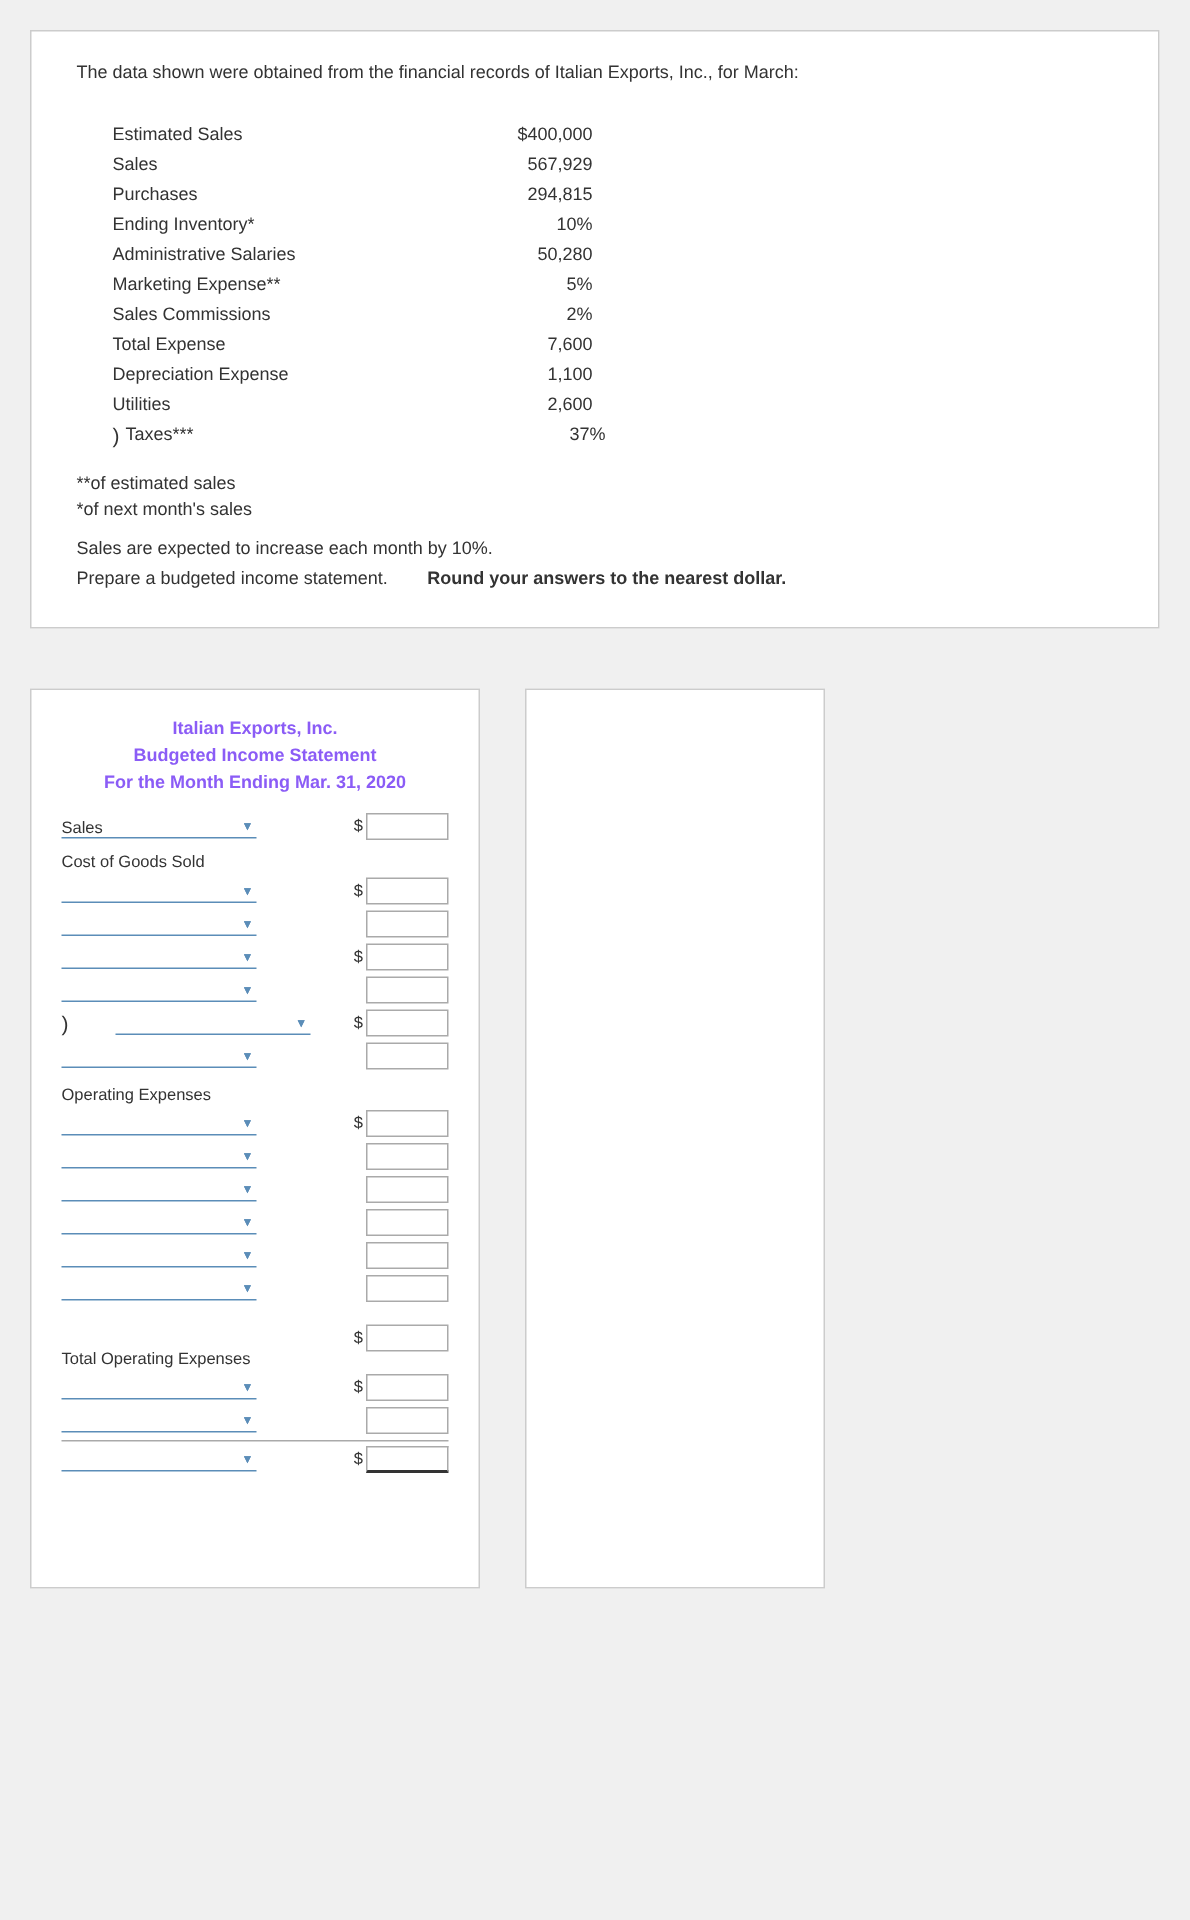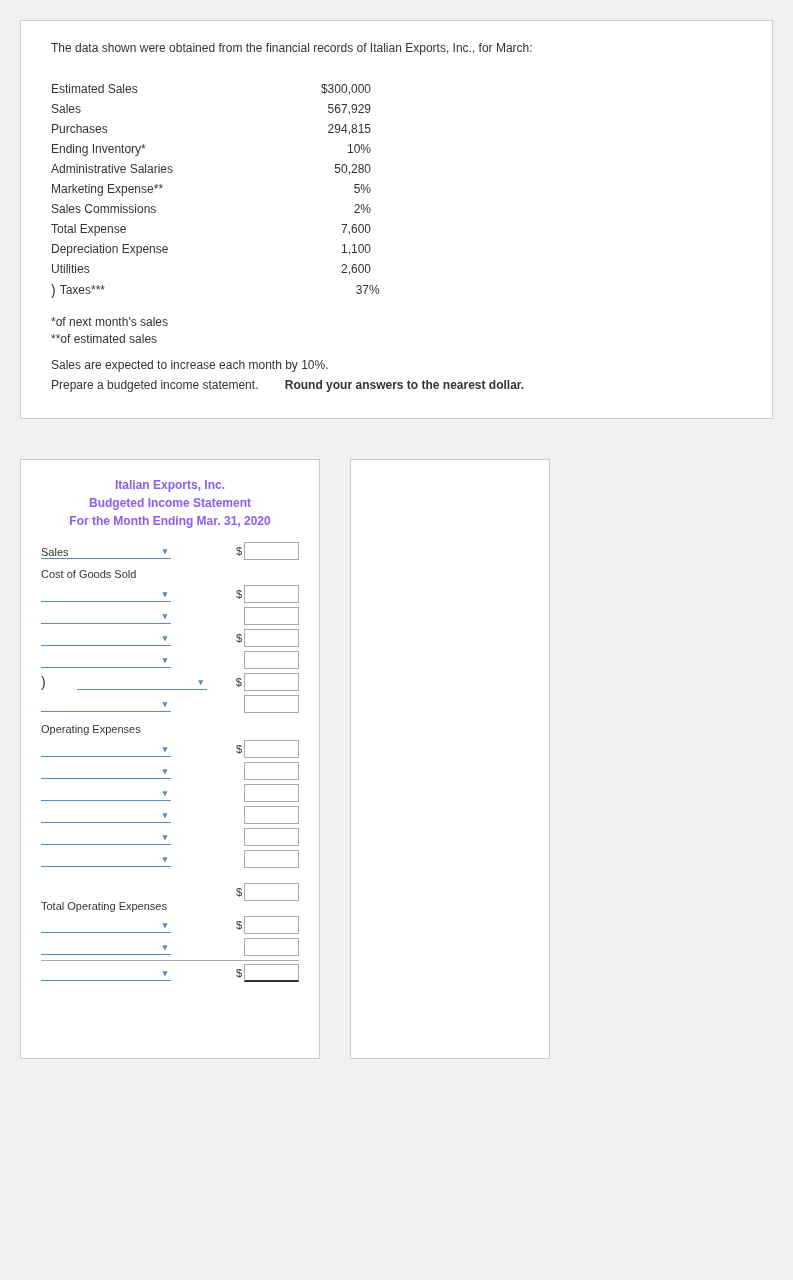--- a/index.html
+++ b/index.html
@@ -23,22 +23,23 @@
       color: #333;
       margin-bottom: 24px;
     }
 
     .data-table {
       width: 100%;
     }
 
     .data-row {
       display: flex;
-      align-items: center;
+      align-items: flex-start;
       padding: 3px 0;
+      margin-left: 24px;
     }
 
     .data-label {
       width: 220px;
       font-size: 12px;
       color: #333;
     }
 
     .data-value {
       font-size: 12px;
@@ -170,21 +171,21 @@
   </style>
 </head>
 <body>
 
 <div class="top-section">
   <p class="intro-text">The data shown were obtained from the financial records of Italian Exports, Inc., for March:</p>
 
   <div class="data-table">
     <div class="data-row">
       <span class="data-label">Estimated Sales</span>
-      <span class="data-value">$300,000</span>
+      <span class="data-value">$400,000</span>
     </div>
     <div class="data-row">
       <span class="data-label">Sales</span>
       <span class="data-value">567,929</span>
     </div>
     <div class="data-row">
       <span class="data-label">Purchases</span>
       <span class="data-value">294,815</span>
     </div>
     <div class="data-row">
@@ -216,22 +217,22 @@
       <span class="data-value">2,600</span>
     </div>
     <div class="data-row">
       <span style="font-size:14px;color:#333;margin-right:4px;">)</span>
       <span class="data-label">Taxes***</span>
       <span class="data-value">37%</span>
     </div>
   </div>
 
   <div class="footnotes">
+    <p class="footnote-line">**of estimated sales</p>
     <p class="footnote-line">*of next month's sales</p>
-    <p class="footnote-line">**of estimated sales</p>
   </div>
 
   <div class="footnotes" style="margin-top:12px;">
     <p class="instruction-line">Sales are expected to increase each month by 10%.</p>
     <p class="instruction-line">Prepare a budgeted income statement. <strong>Round your answers to the nearest dollar.</strong></p>
   </div>
 </div>
 
 <div style="display:flex; gap:20px;">
 

